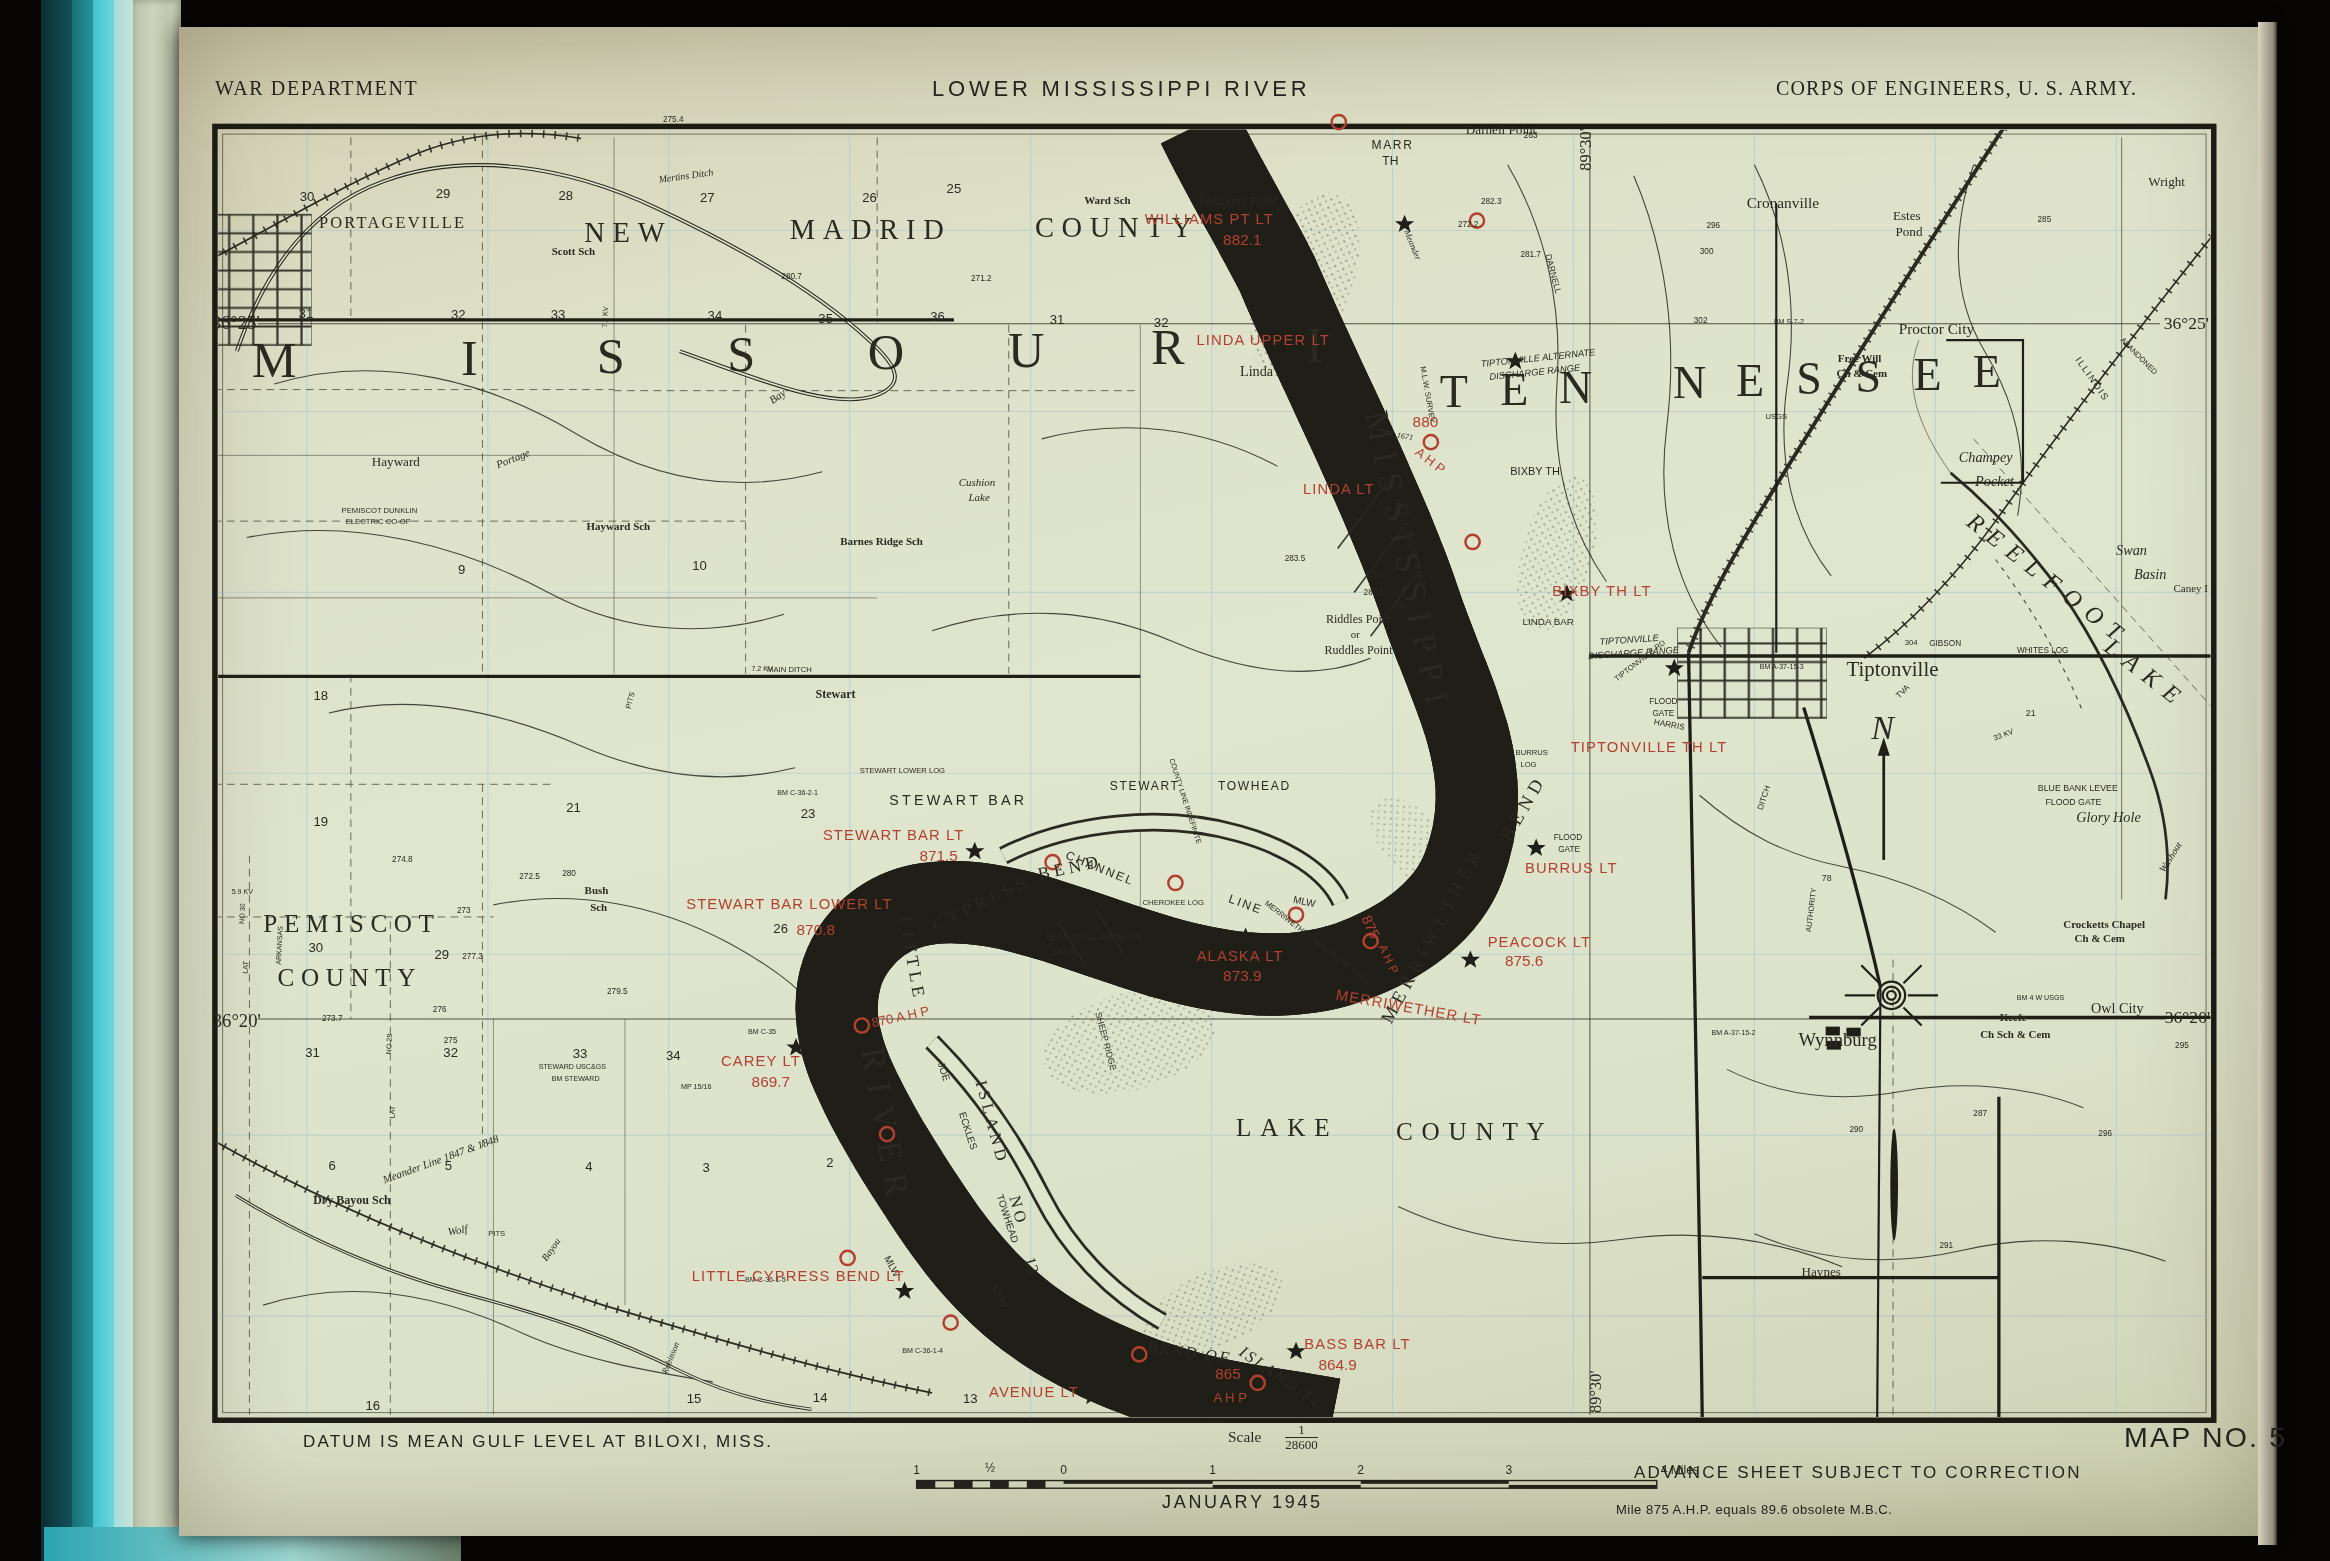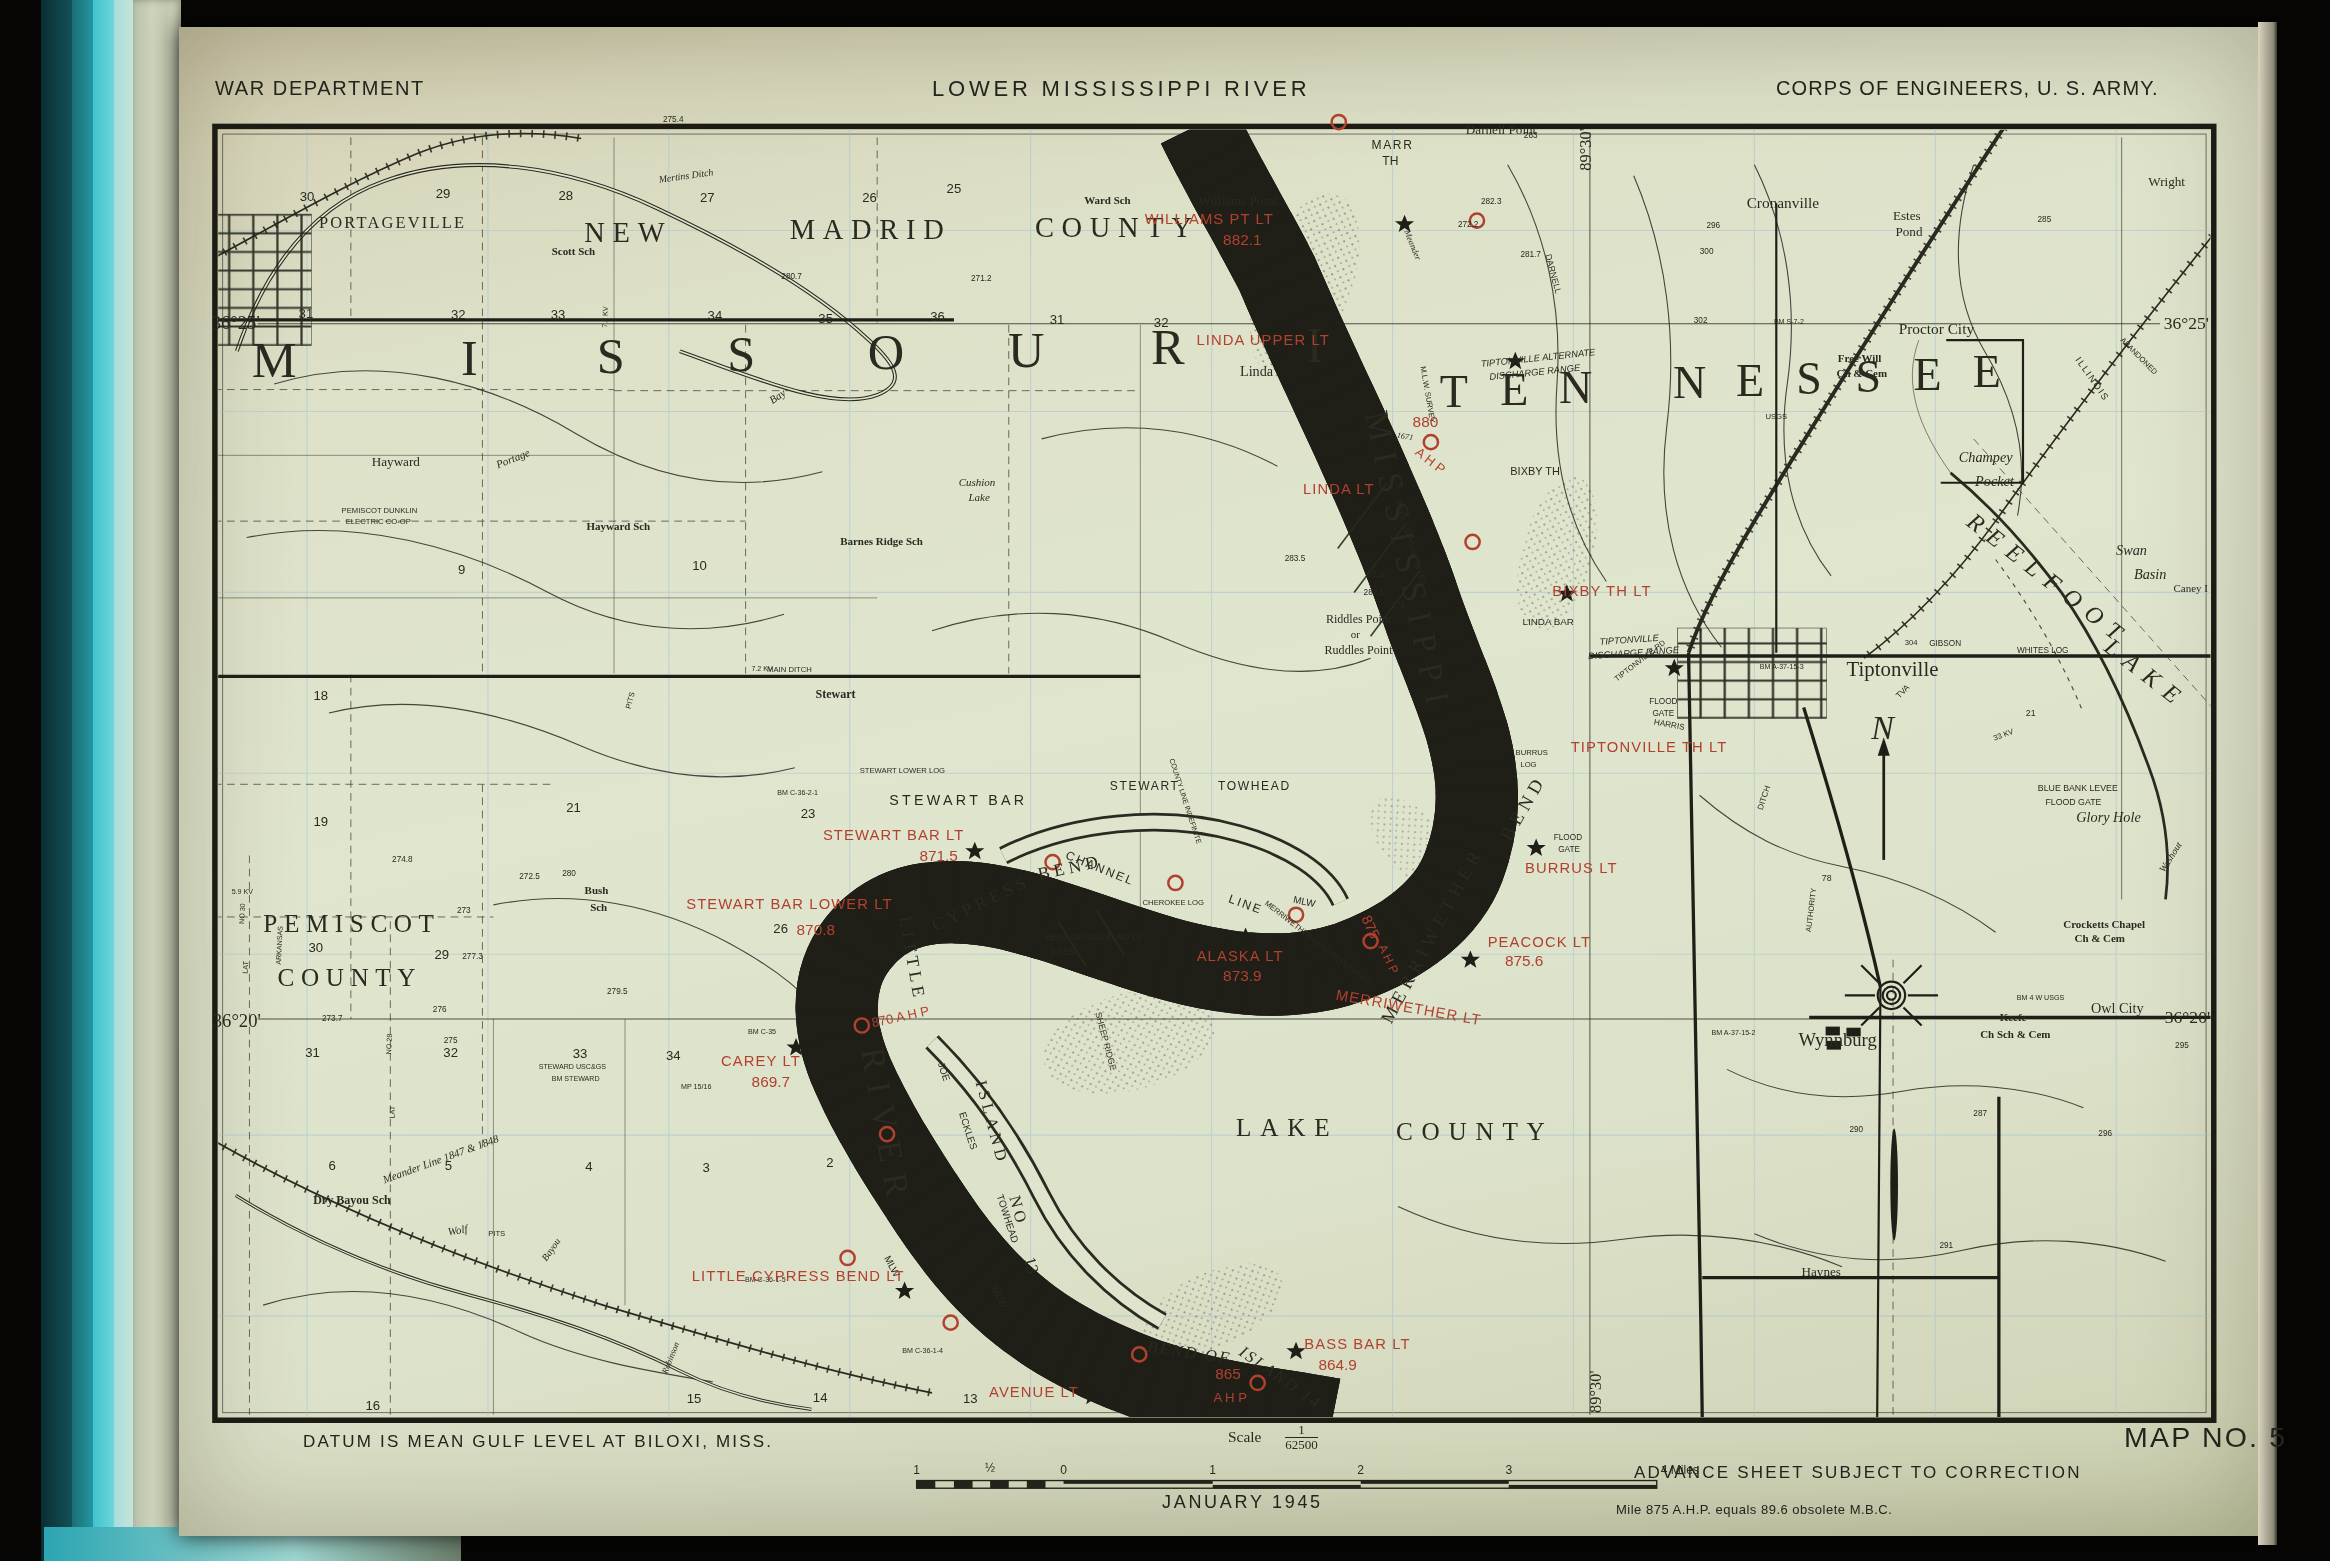--- a/index.html
+++ b/index.html
@@ -11,21 +11,21 @@
   .edge-cyan{left:93px;width:21px;background:linear-gradient(90deg,#3fc3cf,#6fd6da);}
   .edge-pale{left:114px;width:18.6px;background:linear-gradient(90deg,#a8dcdb,#c6e4d8);}
   .edge-page{left:133px;width:48px;background:linear-gradient(90deg,#b7c0a8,#cdd4bc 40%,#c4cbb2 70%,#d2d8c0);box-shadow:inset -3.3px 0 7.7px rgba(40,40,20,.35);}
   .edge-right{position:absolute;top:22px;bottom:16.4px;left:2258px;width:18.6px;background:linear-gradient(90deg,#d8d4c0,#908c7a 80%,#3a382e);}
   .edge-bottomleft{position:absolute;left:44px;bottom:0;width:417px;height:34px;background:linear-gradient(90deg,#2ba5b2,#9fd8d2 60%,#6c7f6a);}
   
   .sheet{position:absolute;left:179px;top:27.4px;width:2084px;height:1509px;
     background:linear-gradient(168deg,#cdc7aa 0%,#d7d5ba 7%,#dde1c8 20%,#e0e5ce 45%,#dce1c9 72%,#d1d5b8 93%,#c7cba9 100%);
     box-shadow:inset 0 0 121px rgba(70,62,30,.32), 0 0 22px rgba(0,0,0,.8);}
   svg{position:absolute;left:0;top:0;}
-  .hdr{position:absolute;color:#23241c;font-family:Liberation Sans, sans-serif;}
+  .hdr{position:absolute;color:#23241c;font-family:Liberation Serif, serif;}
   #hdr-left{left:215px;top:77px;font-size:20px;letter-spacing:1.6px;}
   #hdr-center{left:932px;top:76px;width:570px;text-align:left;font-family:"Liberation Sans",sans-serif;font-size:22px;letter-spacing:3.8px;}
   #hdr-right{left:1776px;top:77px;width:439px;font-size:20px;letter-spacing:1.1px;}
   .ftr{position:absolute;color:#23241c;font-family:"Liberation Sans",sans-serif;}
   #ftr-datum{left:303px;top:1432px;font-size:17px;letter-spacing:2.2px;}
   #ftr-scale{left:1228px;top:1423px;font-family:"Liberation Serif",serif;font-size:15.4px;display:flex;align-items:center;gap:24px;color:#2a2a20;}
   #ftr-scale .frac{display:inline-block;text-align:center;font-size:13px;line-height:1.05;}
   #ftr-scale .frac .num{display:block;border-bottom:1.1px solid #2a2a20;padding:0 3.3px;}
   #ftr-january{left:1162px;top:1492px;width:230px;text-align:left;font-size:18px;letter-spacing:2.7px;}
   #ftr-advance{left:1634px;top:1427px;font-size:17px;letter-spacing:2.2px;margin-top:36px;}
@@ -553,21 +553,21 @@
         <text x="2752" y="2688" class="lb s" font-size="22">3</text>
         <text x="3064" y="2688" class="lb s" font-size="22">4 Miles</text>
       </g>
   </svg>
 
   <div class="ftr" id="ftr-datum">DATUM IS MEAN GULF LEVEL AT BILOXI, MISS.</div>
   <div class="ftr" id="ftr-scale">
     <span>Scale</span>
     <span class="frac">
       <span class="num">1</span>
-      <span class="den">62500</span>
+      <span class="den">28600</span>
     </span>
   </div>
   <div class="ftr" id="ftr-january">JANUARY 1945</div>
   <div class="ftr" id="ftr-advance">ADVANCE SHEET SUBJECT TO CORRECTION</div>
   <div class="ftr" id="ftr-mapno">MAP NO. 5</div>
   <div class="ftr" id="ftr-mile">Mile 875 A.H.P. equals 89.6 obsolete M.B.C.</div>
 </div>
 
 
 </body></html>

